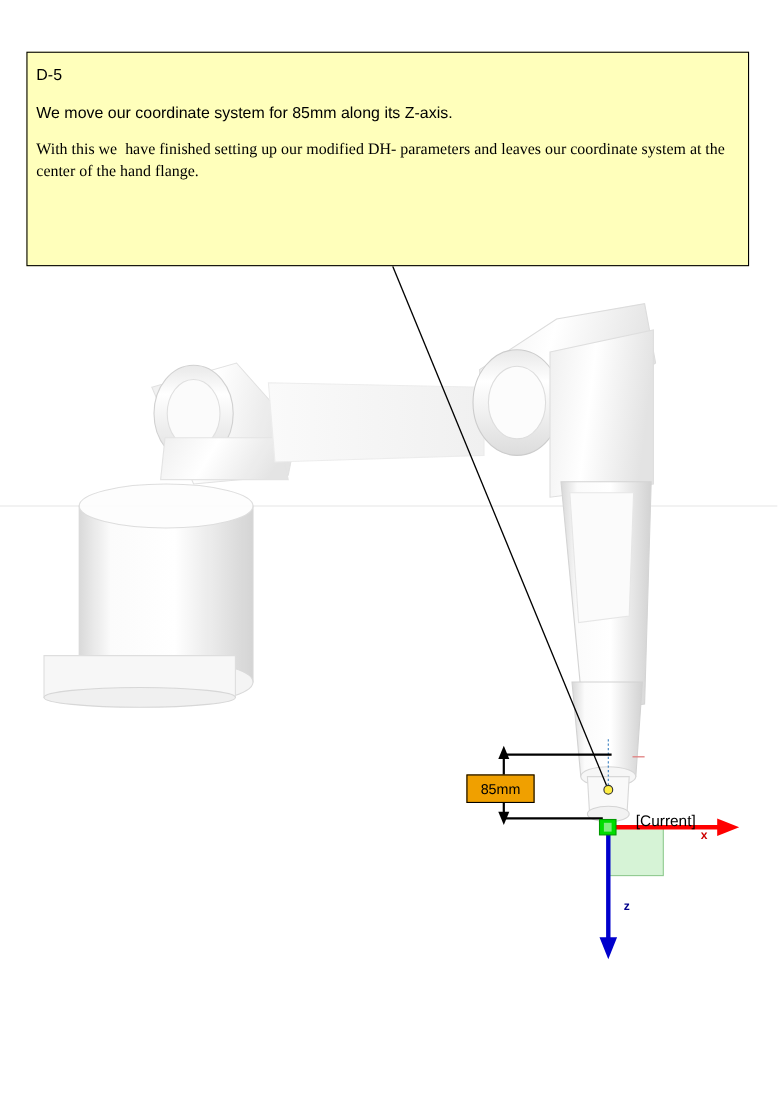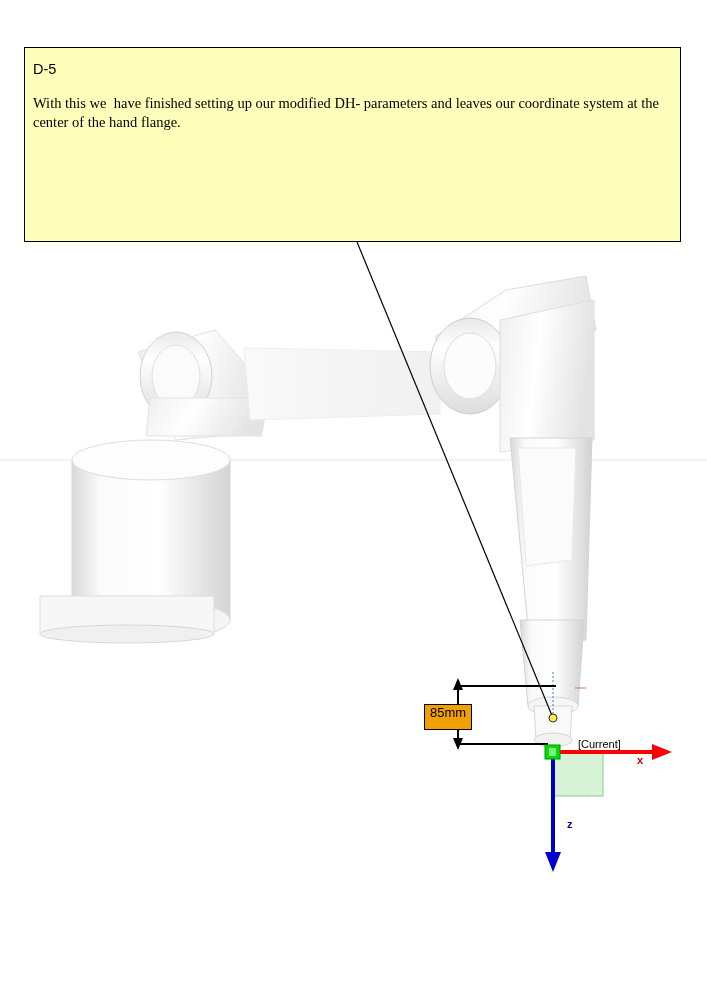--- a/index.html
+++ b/index.html
@@ -53,44 +53,45 @@
     width: 707px;
     height: 1000px;
     pointer-events: none;
   }
 
   
   .dim-badge {
     position: absolute;
     left: 424px;
     top: 704px;
-    width: 48px;
+    width: 62px;
     height: 26px;
     background: #f0a000;
     border: 1px solid #000000;
     box-sizing: border-box;
     display: flex;
+    align-items: center;
     justify-content: center;
     font-size: 13px;
     color: #000000;
   }
 
   
   .axis-label {
     position: absolute;
     font-size: 11px;
     font-weight: bold;
   }
   .label-x { left: 637px; top: 754px; color: #cc0000; }
   .label-z { left: 567px; top: 818px; color: #00008b; }
   .label-current {
     position: absolute;
     left: 578px;
     top: 738px;
-    font-size: 11px;
+    font-size: 14px;
     color: #000000;
   }
 </style>
 </head>
 <body>
 
 <div id="stage">
 
   <svg class="robot-layer" viewBox="0 0 707 1000" width="707" height="1000" xmlns="http://www.w3.org/2000/svg">
     <defs>
@@ -186,20 +187,21 @@
       <line x1="553" y1="752" x2="553" y2="855" stroke="#0000cc" stroke-width="4"></line>
       <polygon points="553,872 545,852 561,852" fill="#0000cc"></polygon>
 
       <rect x="545" y="745" width="15" height="14" fill="#00dd00" stroke="#009900" stroke-width="1"></rect>
       <rect x="549" y="748" width="7" height="8" fill="#ffffff" fill-opacity="0.5"></rect>
     </g>
   </svg>
 
   <div class="note-box">
     <div class="note-line note-title">D-5</div>
+    <div class="note-line note-p1">We move our coordinate system for 85mm along its Z-axis.</div>
     <div class="note-line note-p2">With this we  have finished setting up our modified DH- parameters and leaves our coordinate system at the center of the hand flange.</div>
   </div>
 
   <div class="dim-badge">
     <span>85mm</span>
   </div>
 
   <div class="label-current">[Current]</div>
   <div class="axis-label label-x">x</div>
   <div class="axis-label label-z">z</div>

